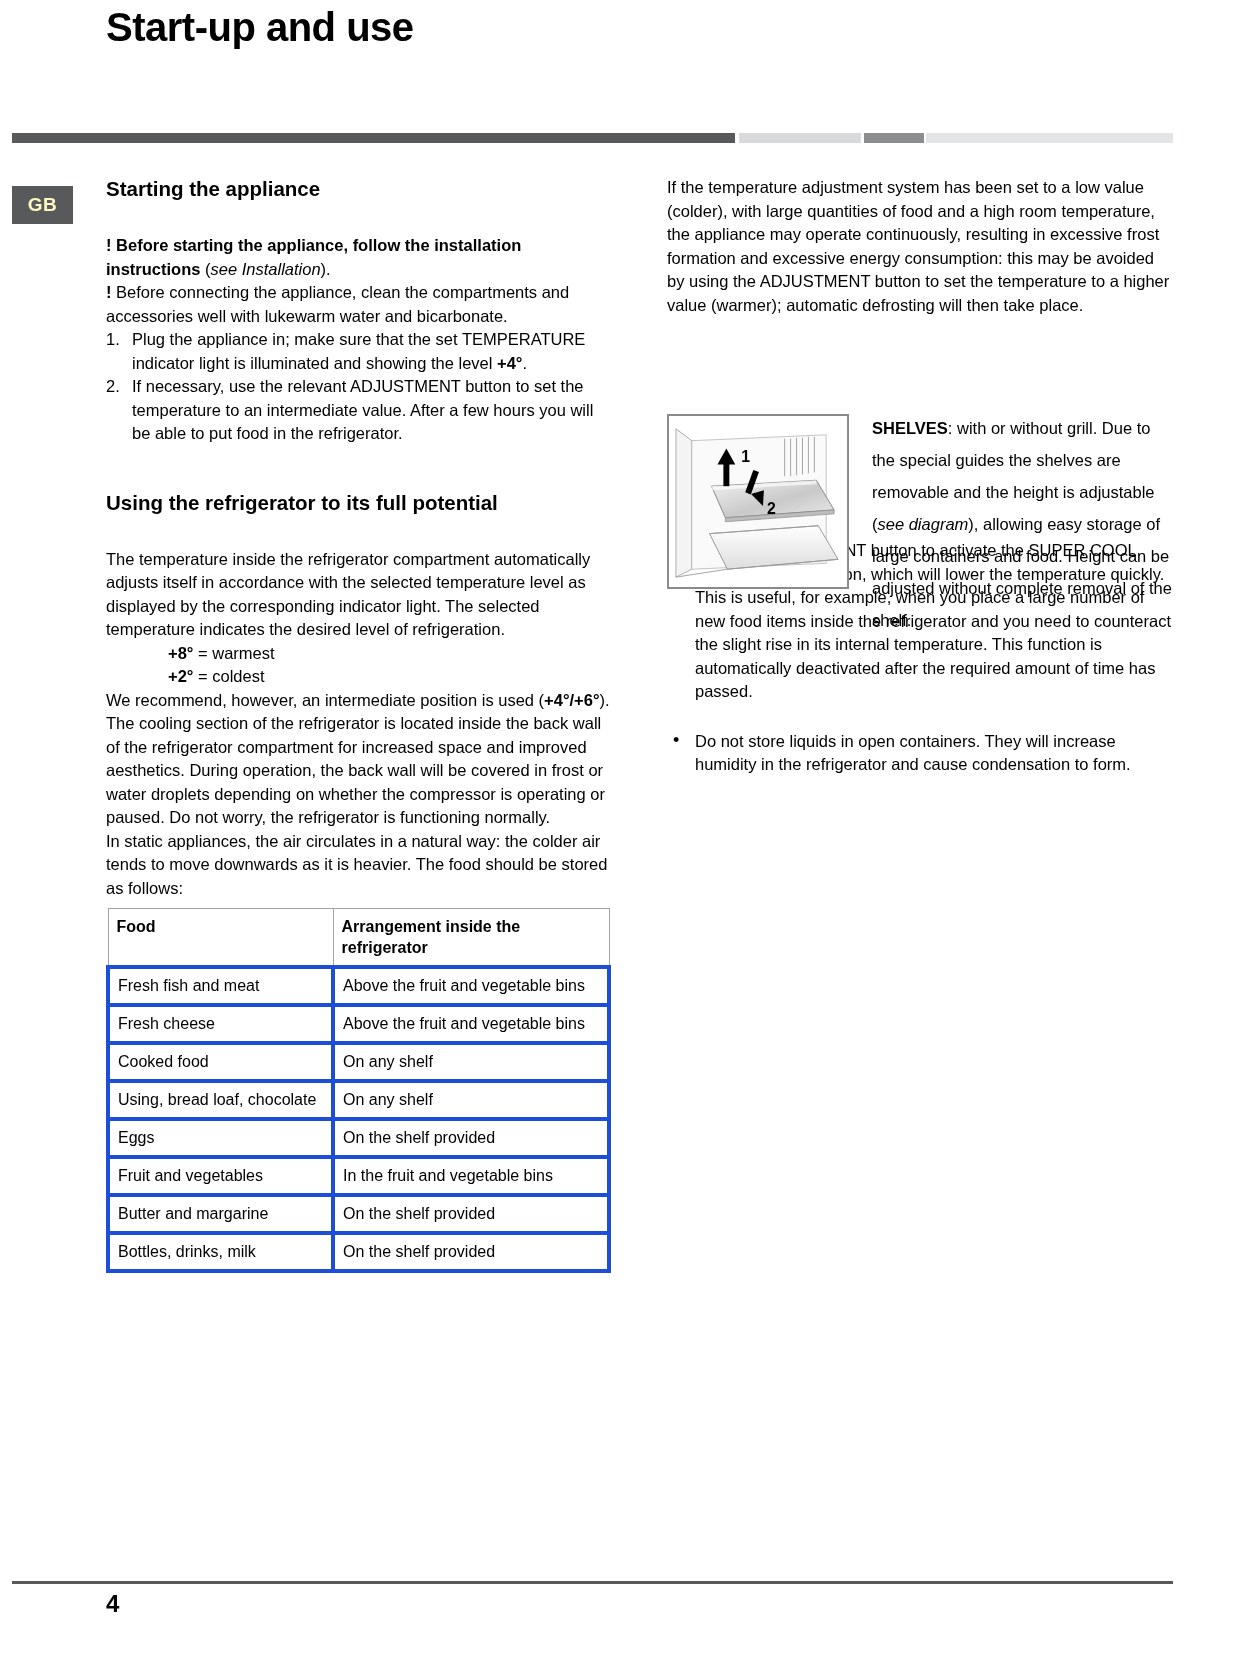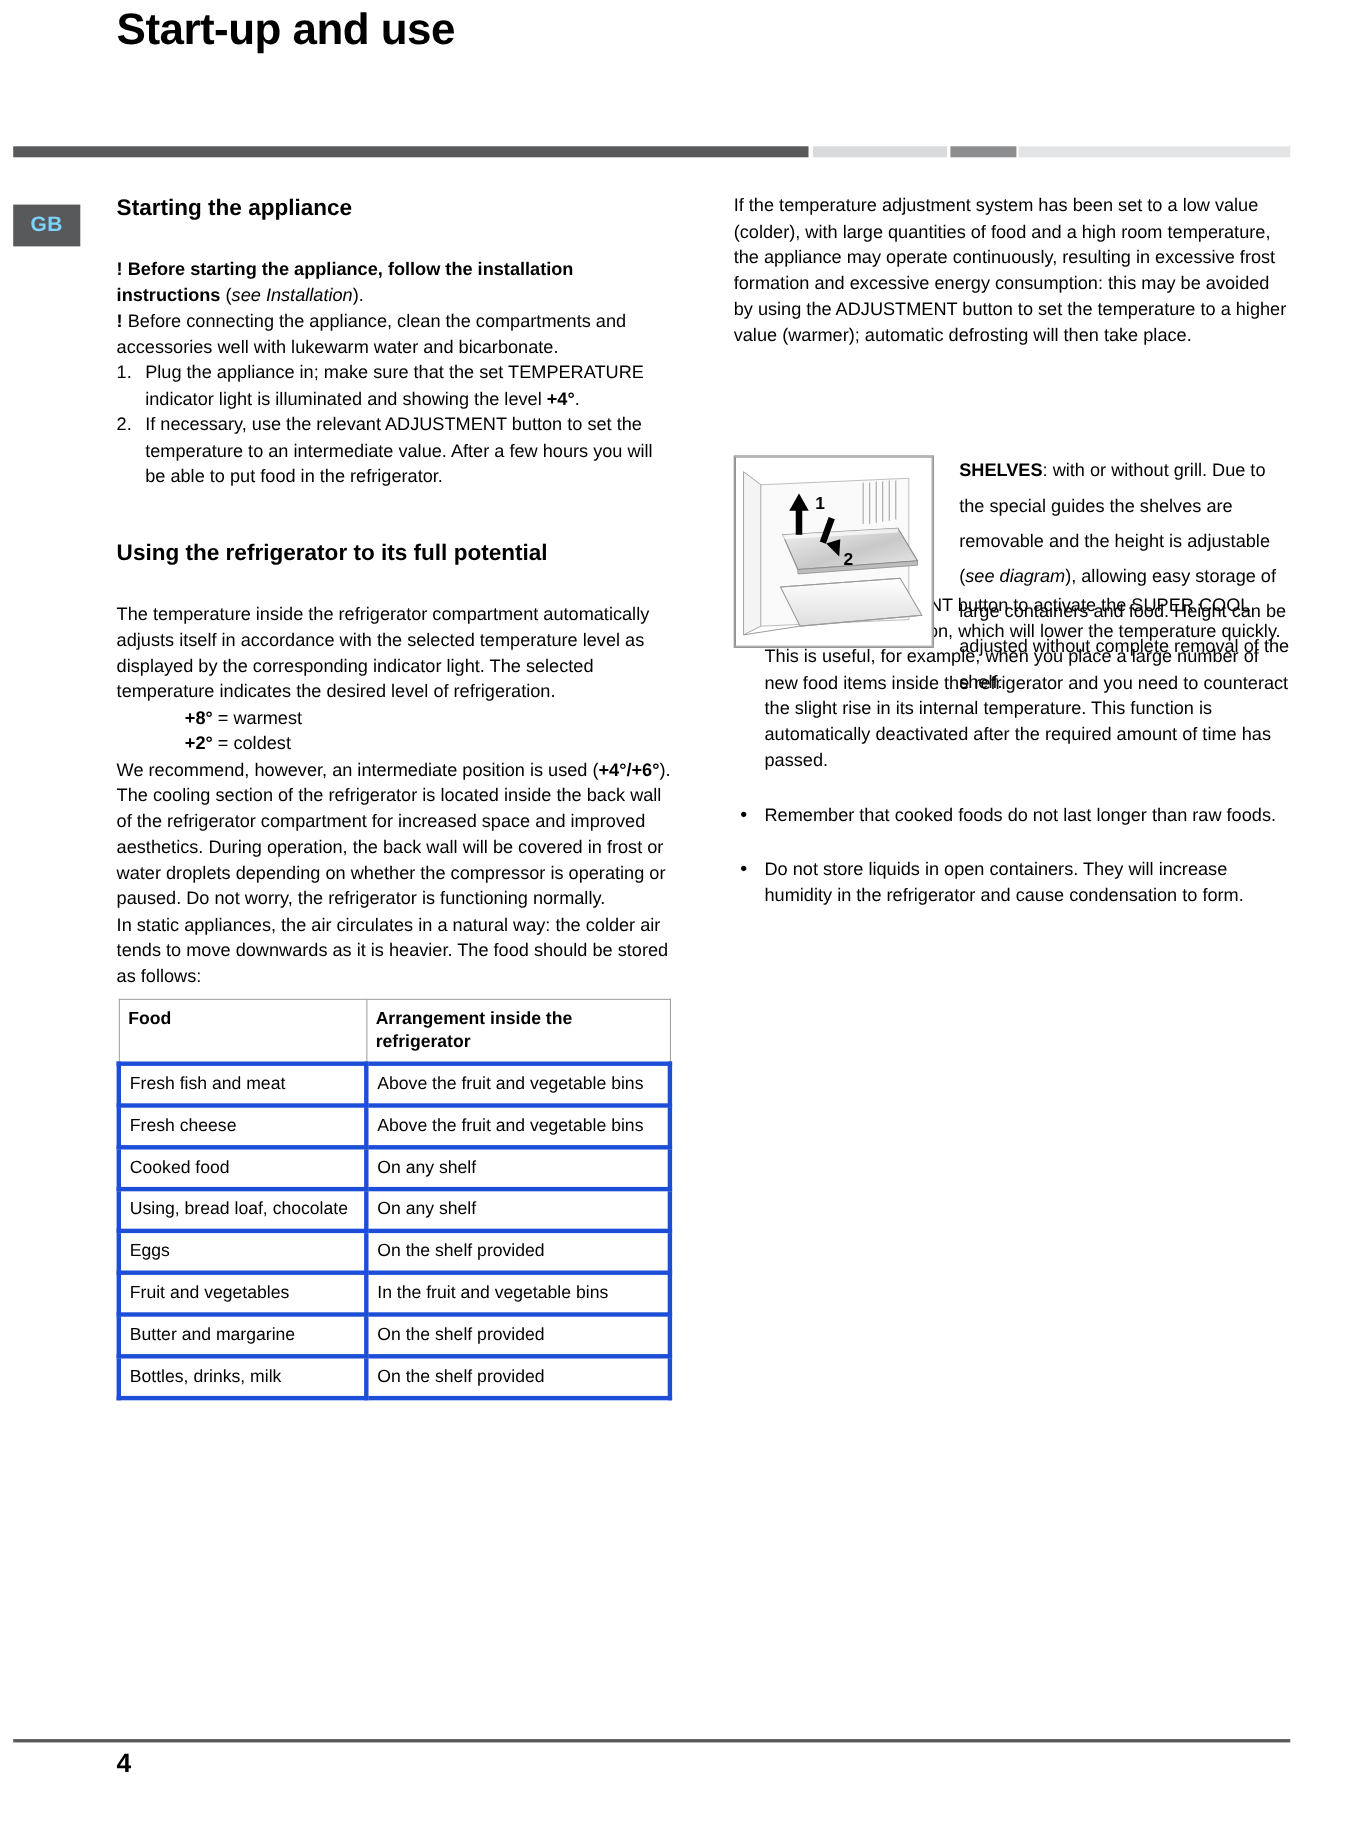--- a/index.html
+++ b/index.html
@@ -22,21 +22,21 @@
   
   .rule{position:absolute;top:133px;height:10px;}
   .rule.dark{left:12px;width:723px;background:#58595b;}
   .rule.lt1{left:739px;width:122px;background:#d9dadb;}
   .rule.md{left:864px;width:60px;background:#8c8d8f;}
   .rule.lt2{left:926px;width:247px;background:#e3e4e5;}
 
   
   .gbtab{
     position:absolute;left:12px;top:186px;width:61px;height:38px;
-    background:#58595b;color:#7dd3fc;font-weight:bold;font-size:19px;
+    background:#58595b;color:#fef9c3;font-weight:bold;font-size:19px;
     display:flex;align-items:center;justify-content:center;letter-spacing:0.5px;
   }
 
   
   .col{position:absolute;top:176px;width:505px;font-size:16.5px;line-height:23.5px;}
   .colL{left:106px;}
   .colR{left:667px;}
 
   h2.sec{font-size:20.5px;font-weight:bold;margin:0 0 0 0;line-height:26px;}
   .gap-md{height:32px;}
@@ -166,21 +166,20 @@
       </tbody>
     </table>
   </div>
 
   <div class="col colR">
     <p>If the temperature adjustment system has been set to a low value (colder), with large quantities of food and a high room temperature, the appliance may operate continuously, resulting in excessive frost formation and excessive energy consumption: this may be avoided by using the ADJUSTMENT button to set the temperature to a higher value (warmer); automatic defrosting will then take place.</p>
     <div style="height:196px"></div>
     <div style="height:26px"></div>
     <ul class="bul">
       <li>Use the ADJUSTMENT button to activate the SUPER COOL (rapid cooling) function, which will lower the temperature quickly. This is useful, for example, when you place a large number of new food items inside the refrigerator and you need to counteract the slight rise in its internal temperature. This function is automatically deactivated after the required amount of time has passed.</li>
-      <li>Remember that cooked foods do not last longer than raw foods.</li>
       <li>Do not store liquids in open containers. They will increase humidity in the refrigerator and cause condensation to form.</li>
     </ul>
   </div>
 
   <div class="figwrap">
     <svg class="figbox" viewBox="0 0 182 175">
       <defs>
         <linearGradient id="g1" x1="0" y1="0" x2="1" y2="1">
           <stop offset="0%" stop-color="#f2f2f2"></stop>
           <stop offset="55%" stop-color="#c9c9c9"></stop>

